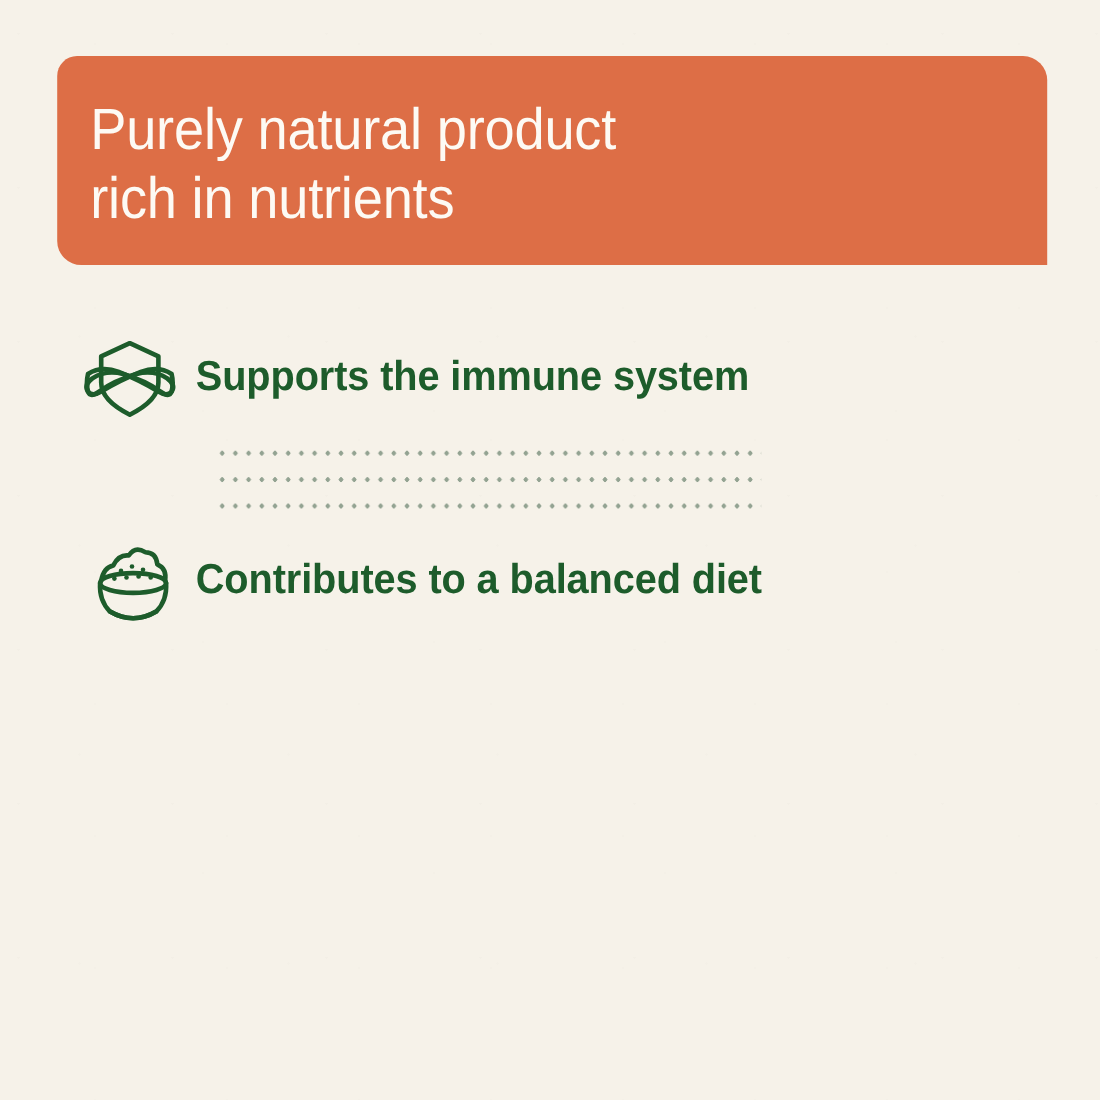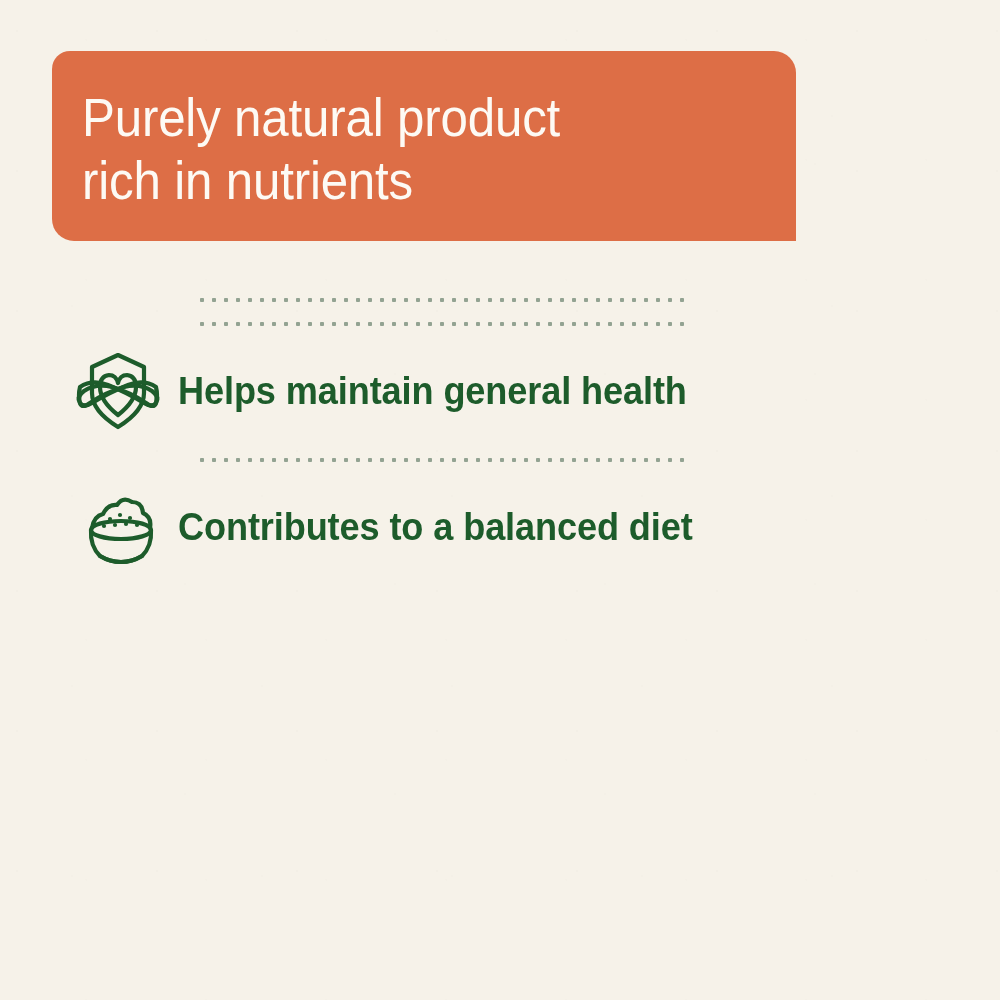--- a/index.html
+++ b/index.html
@@ -27,21 +27,21 @@
       radial-gradient(circle at 72% 33%, rgba(0,0,0,0.013) 0 1px, transparent 1px),
       radial-gradient(circle at 88% 78%, rgba(0,0,0,0.010) 0 1px, transparent 1px);
     background-size: 140px 140px, 190px 190px, 120px 120px, 210px 210px;
     opacity: .9;
   }
 
   .banner {
     position: absolute;
     left: 52px;
     top: 51px;
-    width: 744px;
+    width: 900px;
     height: 190px;
     background: #dd6e46;
     border-radius: 18px 22px 0 22px;
     box-sizing: border-box;
     padding: 36px 0 0 30px;
   }
 
   .banner-title {
     color: #fdfaf4;
     font-family: "Liberation Sans Narrow", "Liberation Sans", sans-serif;
@@ -108,37 +108,36 @@
 
 <div class="paper-grain"></div>
 
 <div class="banner">
   <div class="banner-title">Purely natural product
 rich in nutrients</div>
 </div>
 
 <div class="benefits">
 
+  <div class="benefit-row">
+    <div class="benefit-icon">
+      <svg width="96" height="80" viewBox="0 0 96 80" fill="none" stroke="#1d5c2b" stroke-width="4.2" stroke-linecap="round" stroke-linejoin="round">
+        <path d="M48 8 L74 20 L74 44 Q74 60 48 73 Q22 60 22 44 L22 20 Z"></path>
+        <path d="M10 36 Q22 28 38 34 Q58 42 74 52 Q82 57 86 52 Q90 46 82 40 Q70 32 54 36 Q34 42 20 52 Q12 58 10 52 Q8 44 10 36 Z"></path>
+        <path d="M86 36 Q74 28 58 34 Q38 42 22 52 Q14 57 10 52 Q6 46 14 40 Q26 32 42 36 Q62 42 76 52 Q84 58 86 52 Q88 44 86 36 Z"></path>
+      </svg>
+    </div>
+    <div class="benefit-label">Supports the immune system</div>
+  </div>
 
   <div class="divider"></div>
 
 
   <div class="divider"></div>
 
-  <div class="benefit-row">
-    <div class="benefit-icon">
-      <svg width="96" height="86" viewBox="0 0 96 86" fill="none" stroke="#1d5c2b" stroke-width="4.2" stroke-linecap="round" stroke-linejoin="round">
-        <path d="M48 6 L74 18 L74 44 Q74 62 48 78 Q22 62 22 44 L22 18 Z"></path>
-        <path d="M48 66 Q30 52 30 38 Q30 27 39 26 Q46 26 48 34 Q50 26 57 26 Q66 27 66 38 Q66 52 48 66 Z"></path>
-        <path d="M10 38 Q22 30 38 36 Q58 44 74 54 Q82 59 86 54 Q90 48 82 42 Q70 34 54 38 Q34 44 20 54 Q12 60 10 54 Q8 46 10 38 Z"></path>
-        <path d="M86 38 Q74 30 58 36 Q38 44 22 54 Q14 59 10 54 Q6 48 14 42 Q26 34 42 38 Q62 44 76 54 Q84 60 86 54 Q88 46 86 38 Z"></path>
-      </svg>
-    </div>
-    <div class="benefit-label">Helps maintain general health</div>
-  </div>
 
   <div class="divider"></div>
 
   <div class="benefit-row">
     <div class="benefit-icon">
       <svg width="100" height="80" viewBox="0 0 100 80" fill="none" stroke="#1d5c2b" stroke-width="4.2" stroke-linecap="round" stroke-linejoin="round">
 
         <path d="M22 40 Q24 28 33 26 Q38 16 47 17 Q53 8 62 14 Q72 14 73 25 Q82 29 80 40"></path>
 
         <ellipse cx="51" cy="42" rx="30" ry="9"></ellipse>

